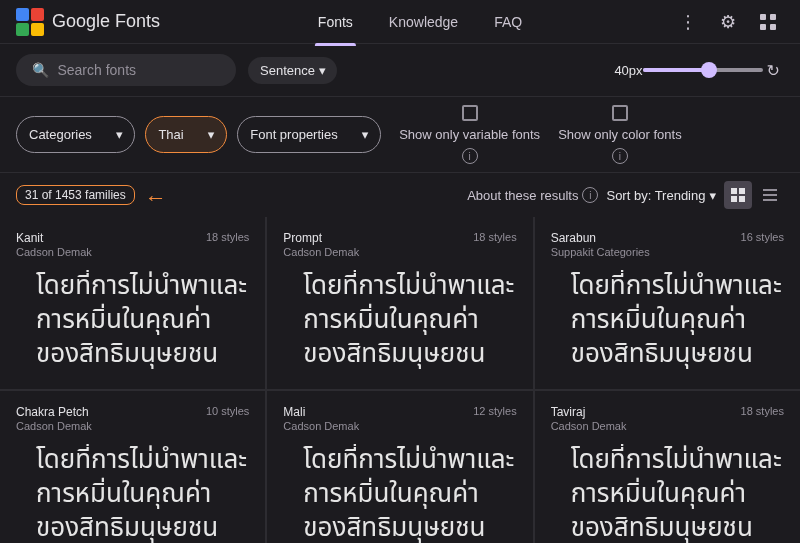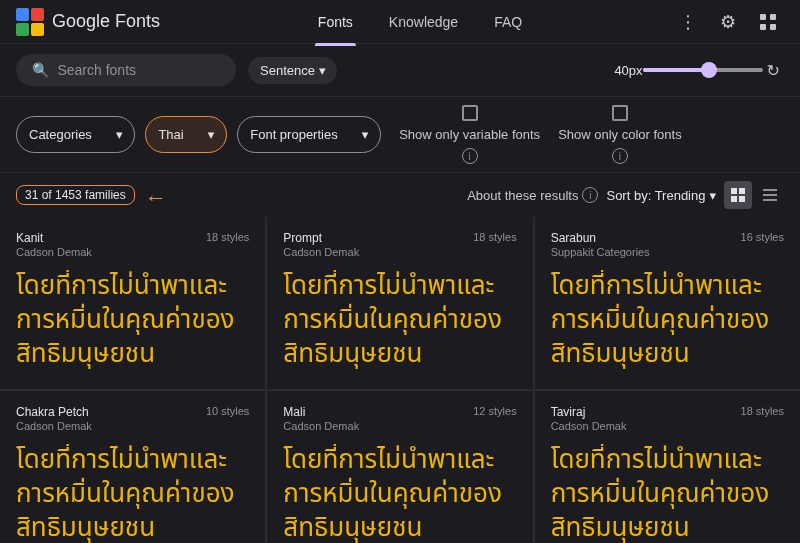--- a/index.html
+++ b/index.html
@@ -314,22 +314,23 @@
       margin-top: 1px;
     }
     .font-styles {
       font-size: 11px;
       color: #938f99;
       white-space: nowrap;
     }
     .font-preview {
       font-size: 28px;
       line-height: 1.3;
-      color: #eab308;
+      color: #e5e5e5;
       overflow: hidden;
+      margin-left: 20px;
     }
     .font-preview.thai {
       font-family: 'Noto Sans Thai', 'Noto Serif Thai', serif;
     }
   </style>
 </head>
 <body>
 
 <nav class="topnav">
   <div class="logo-area">

